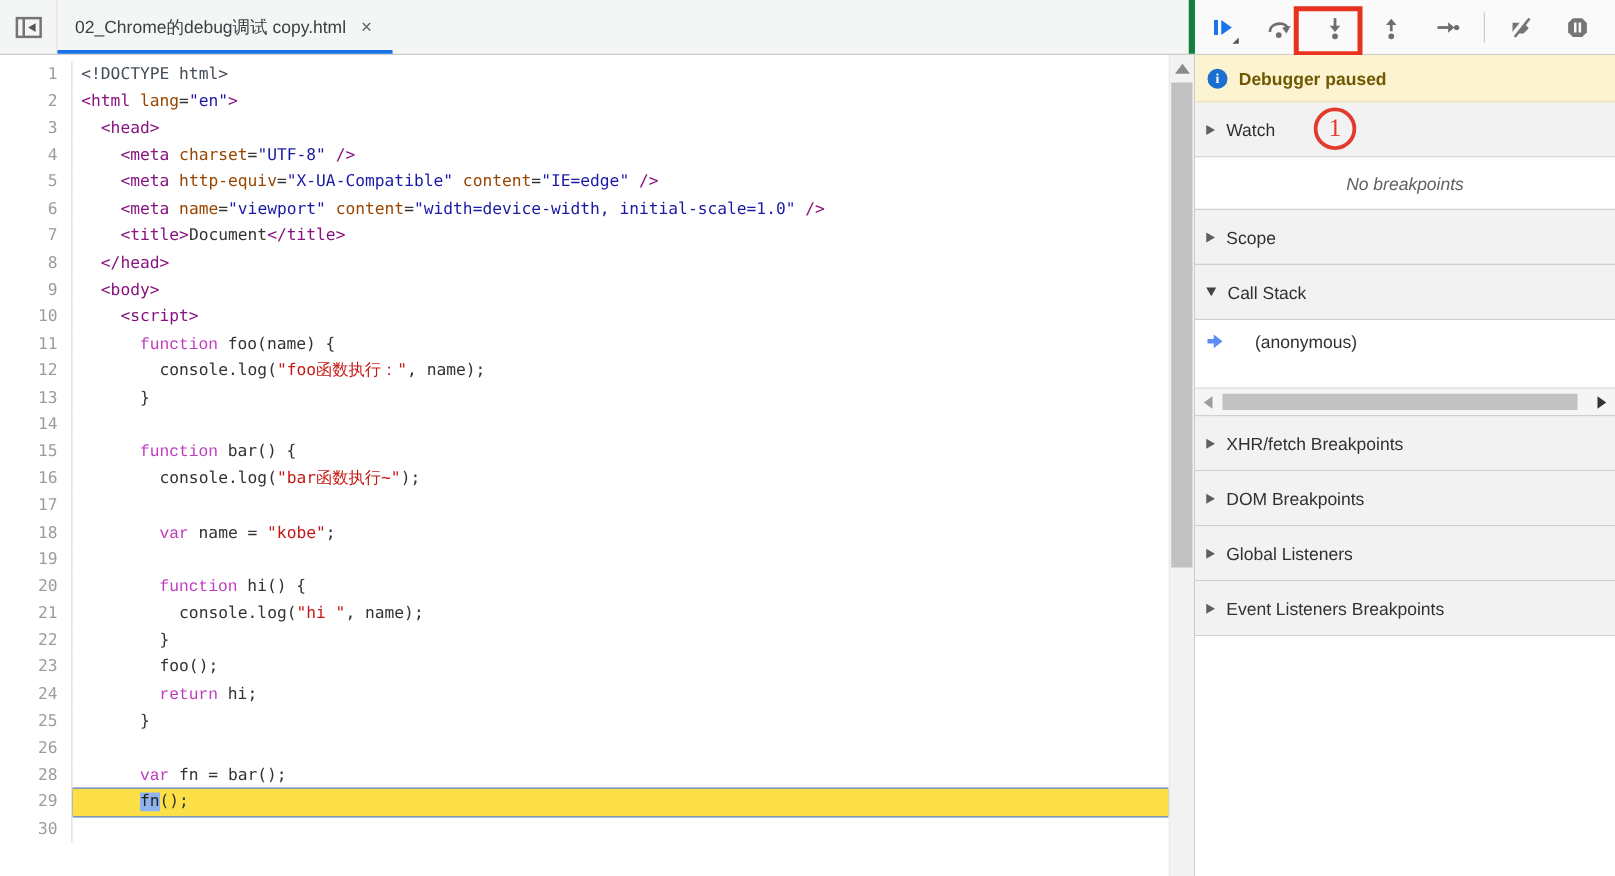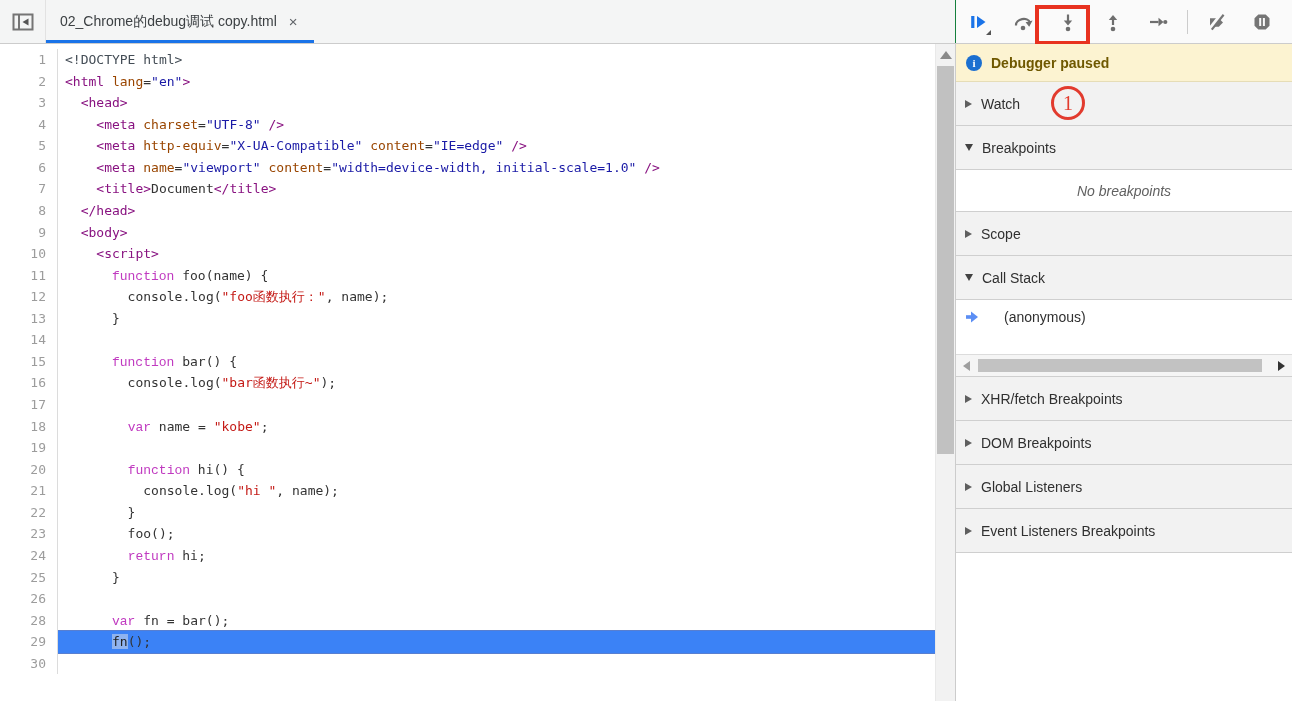--- a/index.html
+++ b/index.html
@@ -2,21 +2,21 @@
 <html><head>
 <meta charset="utf-8">
 <style>
   * { margin:0; padding:0; box-sizing:border-box; }
   html,body { width:1292px; height:701px; overflow:hidden; background:#fff;
               font-family:"Liberation Sans", sans-serif; }
   .app { position:relative; width:1292px; height:701px; display:flex; flex-direction:column; }
 
   
   .topbar { display:flex; height:44px; border-bottom:1px solid #ccc; background:#f4f5f5; }
-  .tabstrip { width:956px; display:flex; align-items:stretch; border-right:1px solid #15803d; }
+  .tabstrip { width:956px; display:flex; align-items:stretch; border-right:5px solid #15803d; }
   .nav-toggle { width:46px; display:flex; align-items:center; justify-content:center;
                 border-right:1px solid #e2e2e2; cursor:pointer; }
   .tab { position:relative; display:flex; align-items:center; padding:0 14px 0 14px; gap:10px; }
   .tab-title { font-size:14px; color:#3c4043; white-space:nowrap; }
   .tab-close { font-size:15px; color:#5f6368; padding:0 2px; cursor:pointer; }
   .tab-underline { position:absolute; left:0; right:0; bottom:0; height:3px; background:#1a73e8; }
 
   .dbg-toolbar { position:relative; flex:1; display:flex; align-items:center; gap:13px;
                  padding-left:6px; background:#fafafa; }
   .tbtn { position:relative; width:32px; height:32px; display:flex; align-items:center;
@@ -33,21 +33,21 @@
 
   
   .editor { width:956px; display:flex; border-right:1px solid #ccc; background:#fff; }
   .code-pane { width:935px; overflow:hidden; padding-top:5px; }
   .crow { display:flex; height:21.57px; }
   .lnum { width:58px; text-align:right; padding-right:11px; color:#9c9c9c;
           font:13px/21.57px "DejaVu Sans Mono", monospace;
           border-right:1px solid #dcdcdc; cursor:pointer; flex:none; }
   .lcode { flex:1; margin:0; padding-left:7px; white-space:pre;
            font:13px/21.57px "DejaVu Sans Mono", monospace; color:#333; }
-  .crow.cur .lcode { background:#3b82f6; box-shadow:0 -1px 0 #587fd0, 0 1px 0 #587fd0; }
+  .crow.cur .lcode { background:#fde047; box-shadow:0 -1px 0 #587fd0, 0 1px 0 #587fd0; }
   .tk-d { color:#444d56; }
   .tk-g { color:#881280; }
   .tk-a { color:#994500; }
   .tk-v { color:#1a1aa6; }
   .tk-k { color:#c03ac0;font-family:Liberation Mono, monospace; }
   .tk-s { color:#c41a16; }
   .tk-p { color:#333; }
   .tk-x { background:#8fb3ef; color:#222; }
 
   
@@ -301,24 +301,20 @@
       <div class="paused">
         <span class="info-ic">i</span>
         <span class="paused-txt">Debugger paused</span>
       </div>
 
       <div class="sb-header">
         <span class="tri-r"></span>
         <span>Watch</span>
       </div>
 
-      <div class="sb-header">
-        <span class="tri-d"></span>
-        <span>Breakpoints</span>
-      </div>
       <div class="no-bp">No breakpoints</div>
 
       <div class="sb-header">
         <span class="tri-r"></span>
         <span>Scope</span>
       </div>
 
       <div class="sb-header">
         <span class="tri-d"></span>
         <span>Call Stack</span>

